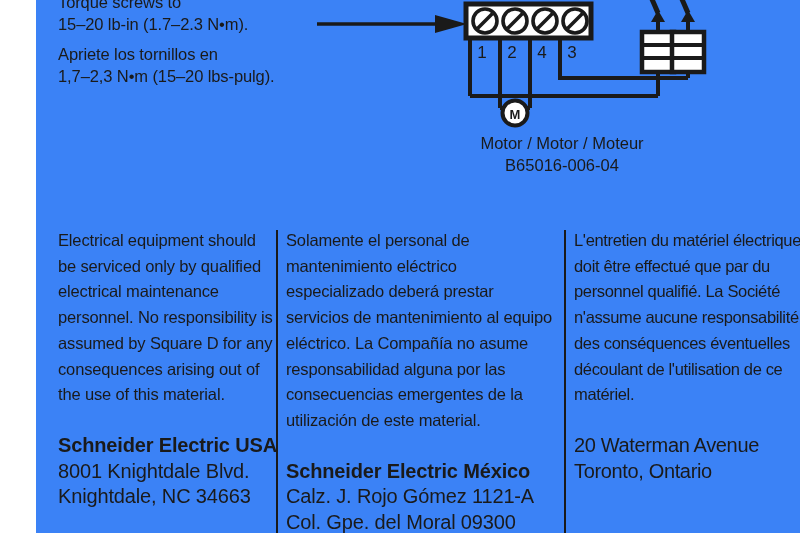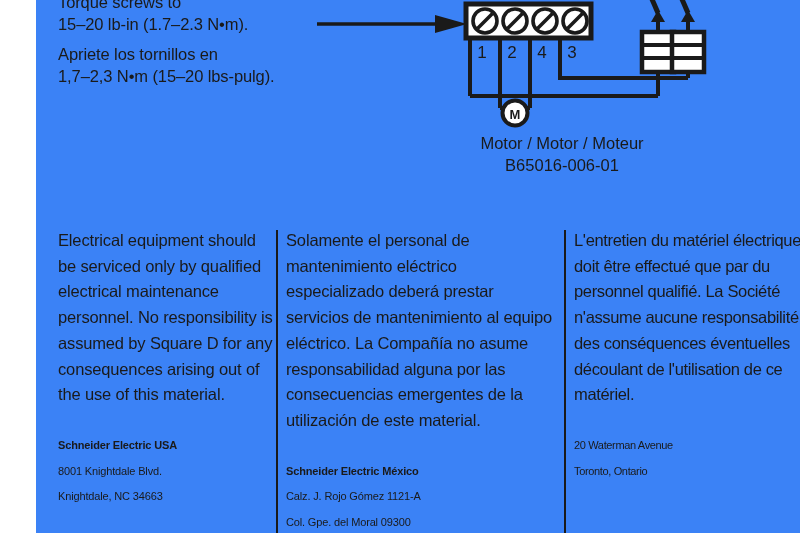--- a/index.html
+++ b/index.html
@@ -114,21 +114,21 @@
   .col-body {
     margin: 0;
     font-size: 16.5px;
     line-height: 25.7px;
     letter-spacing: -0.15px;
     color: #1a1a1a;
   }
 
   .col-addr {
     margin: 25px 0 0 0;
-    font-size: 11px;
+    font-size: 20px;
     line-height: 25.7px;
     letter-spacing: -0.15px;
     color: #1a1a1a;
   }
   .addr-name {
     font-weight: bold;
     white-space: nowrap;
   }
   .addr-line { white-space: nowrap; }
 
@@ -217,21 +217,21 @@
           <text x="46" y="58" font-family="'Liberation Sans', sans-serif" font-size="17" fill="#1a1a1a" text-anchor="middle">1</text>
           <text x="76" y="58" font-family="'Liberation Sans', sans-serif" font-size="17" fill="#1a1a1a" text-anchor="middle">2</text>
           <text x="106" y="58" font-family="'Liberation Sans', sans-serif" font-size="17" fill="#1a1a1a" text-anchor="middle">4</text>
           <text x="136" y="58" font-family="'Liberation Sans', sans-serif" font-size="17" fill="#1a1a1a" text-anchor="middle">3</text>
         </g>
       </svg>
     </div>
 
     <div class="motor-caption">
       <div>Motor / Motor / Moteur</div>
-      <div>B65016-006-01</div>
+      <div>B65016-006-04</div>
     </div>
   </div>
 
   <div class="columns">
 
     <div class="divider divider-1"></div>
     <div class="divider divider-2"></div>
 
     <div class="col col-en">
       <p class="col-body">Electrical equipment should be serviced only by qualified electrical maintenance personnel. No responsibility is assumed by Square D for any consequences arising out of the use of this material.</p>

